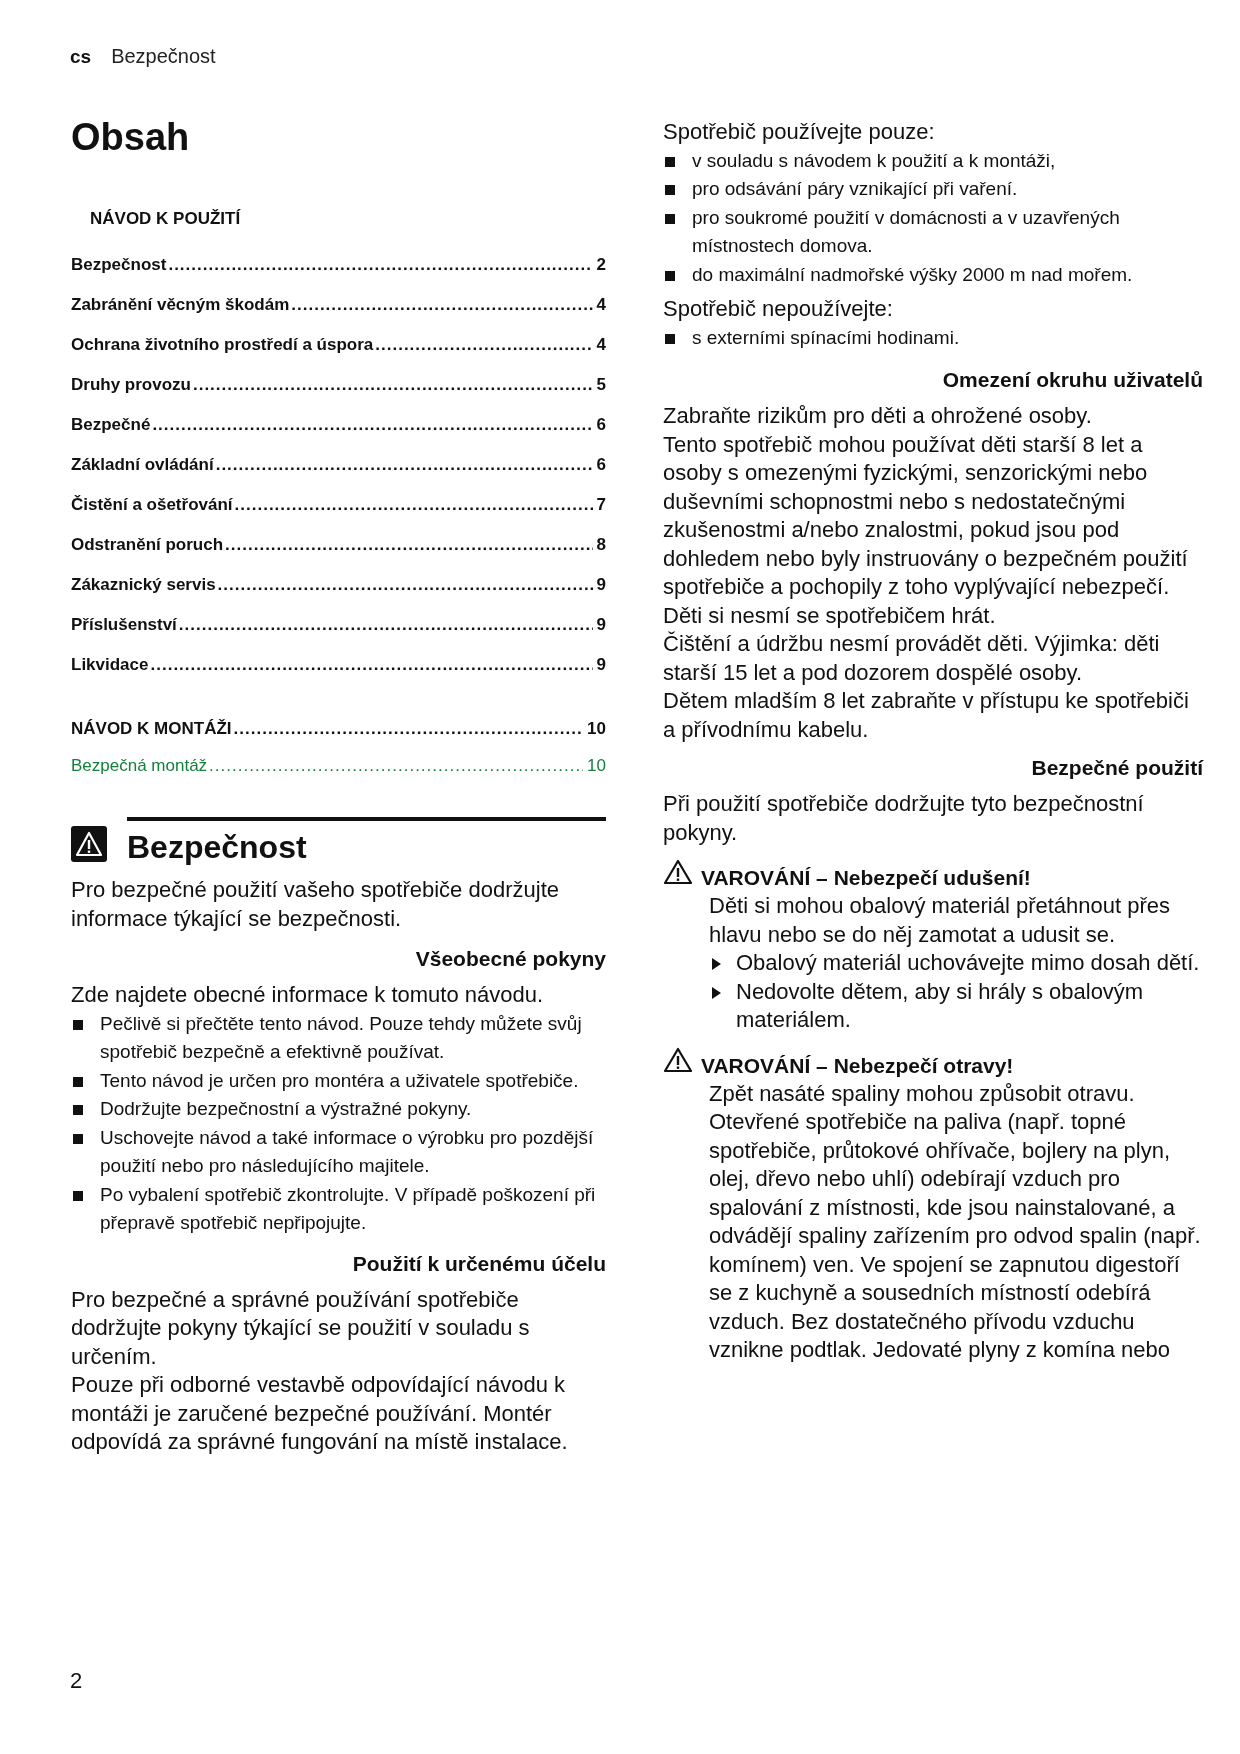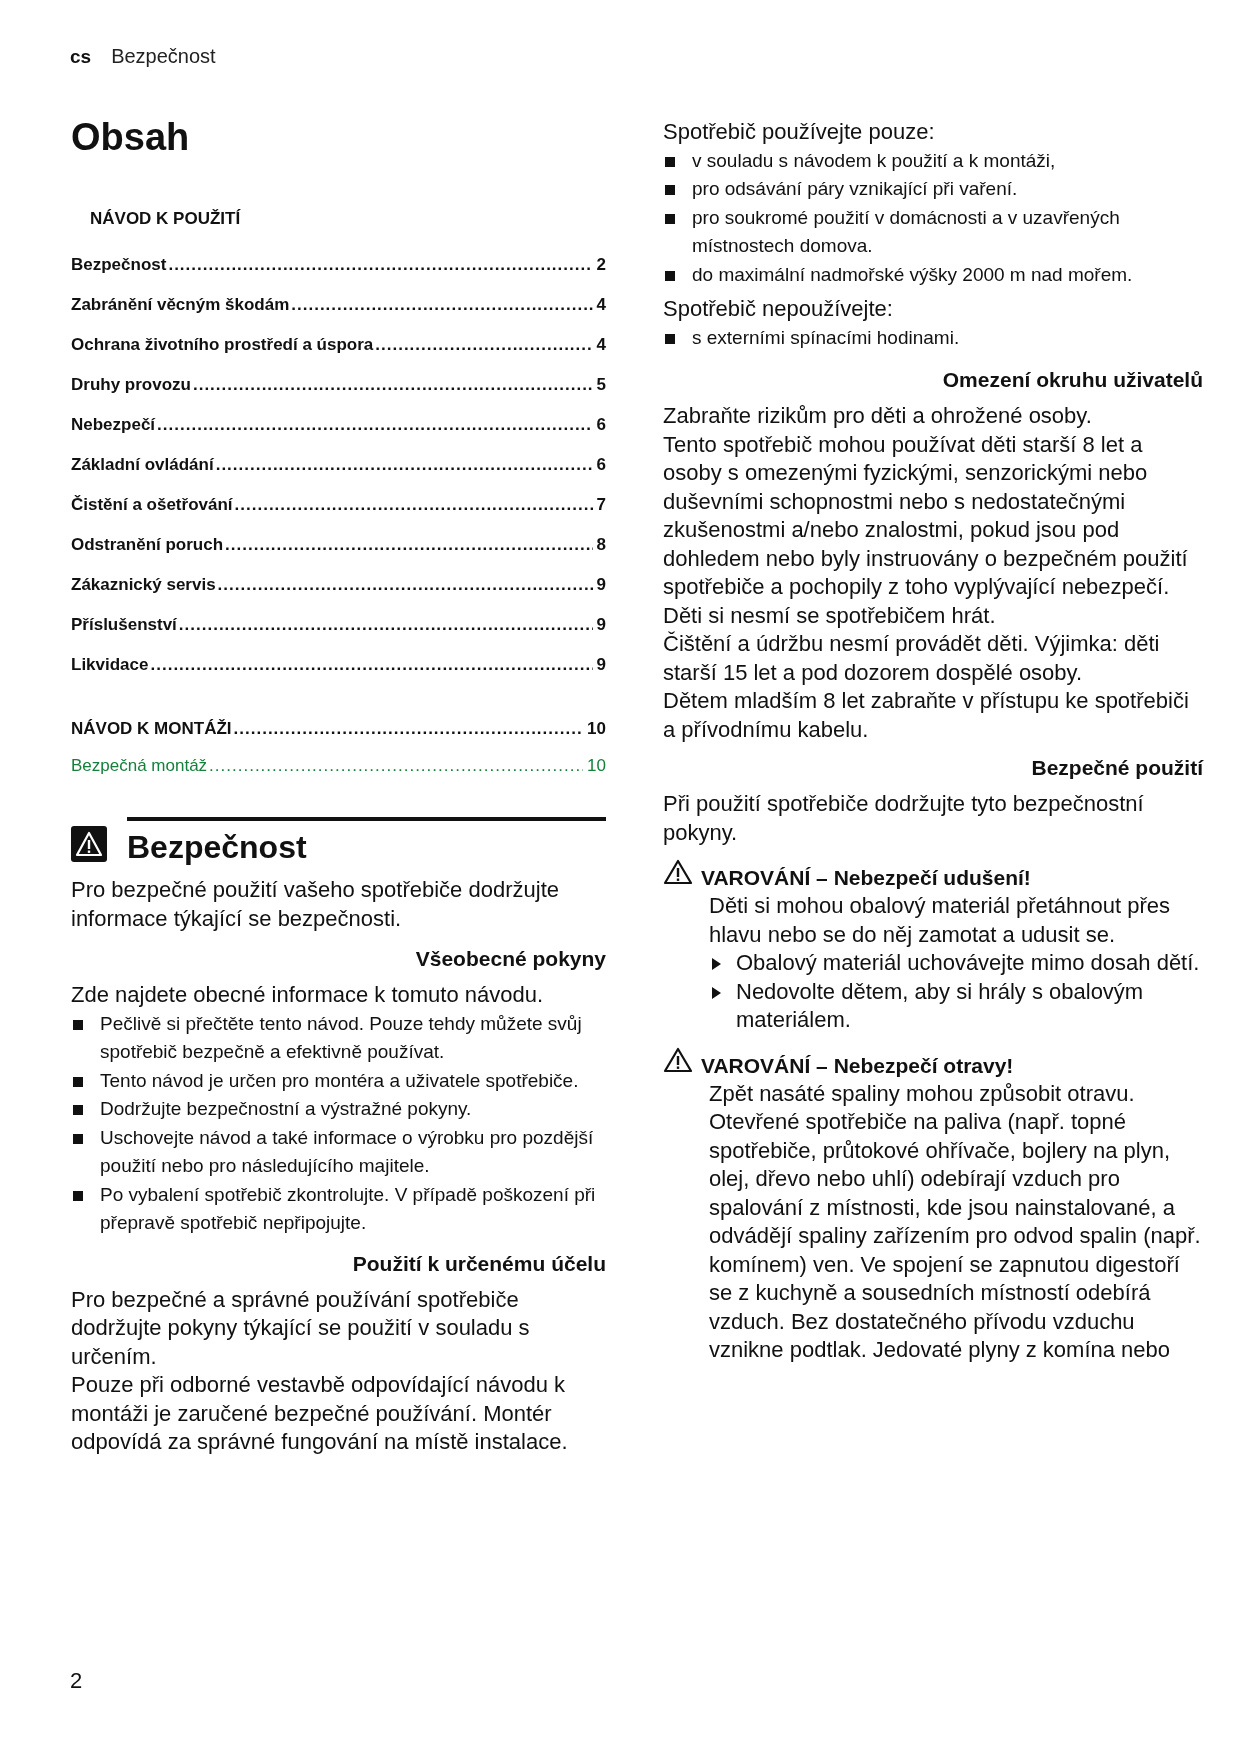--- a/index.html
+++ b/index.html
@@ -103,21 +103,21 @@
           <span class="label">Ochrana životního prostředí a úspora</span>
           <span class="dots"></span>
           <span class="page">4</span>
         </div>
         <div class="toc-row">
           <span class="label">Druhy provozu</span>
           <span class="dots"></span>
           <span class="page">5</span>
         </div>
         <div class="toc-row">
-          <span class="label">Nebezpečí</span>
+          <span class="label">Bezpečné</span>
           <span class="dots"></span>
           <span class="page">6</span>
         </div>
         <div class="toc-row">
           <span class="label">Základní ovládání</span>
           <span class="dots"></span>
           <span class="page">6</span>
         </div>
         <div class="toc-row">
           <span class="label">Čistění a ošetřování</span>

